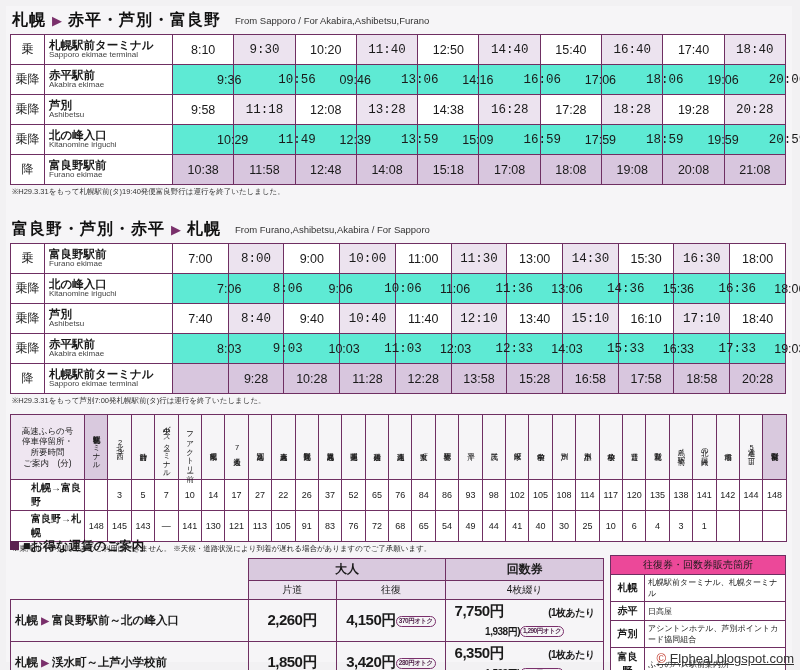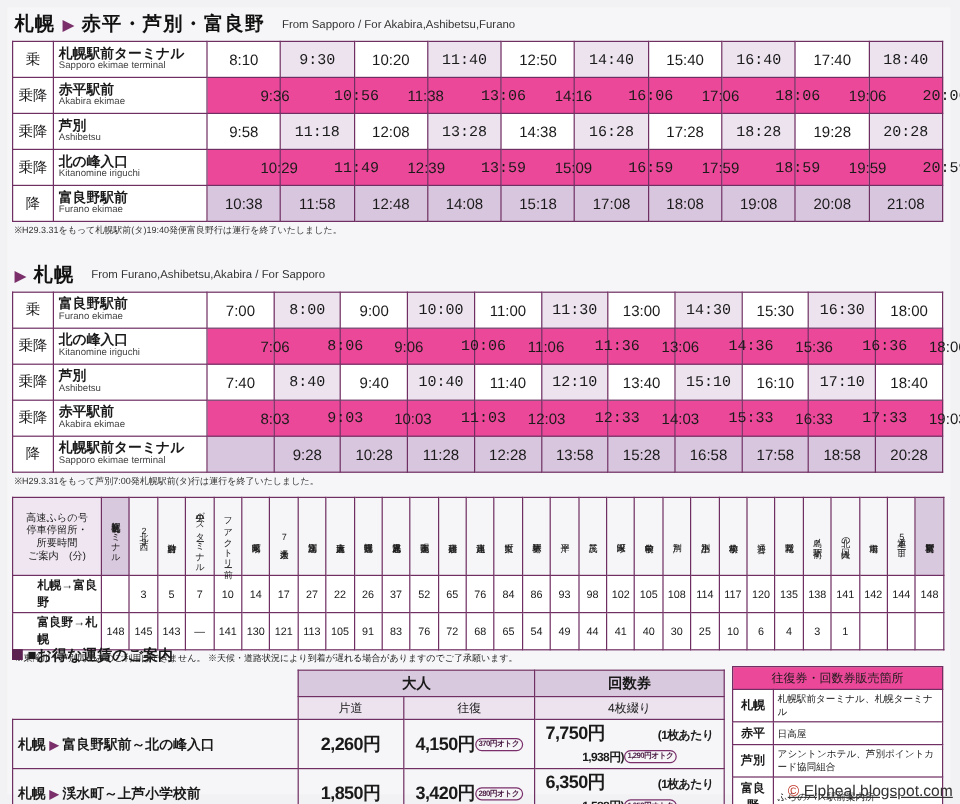--- a/index.html
+++ b/index.html
@@ -37,21 +37,21 @@
   .ttbl td { height:30px; }
   .col-tag { width:34px; text-align:center; font-size:12px; background:#ffffff; }
   .col-stop { width:128px; padding:2px 4px !important; background:#ffffff; }
   .stop-ja { font-size:11.5px; line-height:1.1; font-weight:bold; }
   .stop-en { font-size:8px; color:#444; line-height:1.1; }
   .tcell { text-align:center; font-size:12.5px; }
   .band-a { background:#ffffff; }
   .band-b { background:#ece3ef;font-family:Liberation Mono, monospace; }
   .row-dark td.tcell { background:#d8c6de; }
   .row-dark .col-tag, .row-dark .col-stop { background:#ffffff; }
-  .row-mid td.tcell { background:#ec4899;padding-left:44px; }
+  .row-mid td.tcell { background:#5eead4;padding-left:44px; }
   .note { font-size:7.5px; color:#333; padding:1px 0 2px 2px; }
 
   
   .dist { font-size:8px; }
   .dist td { border:1px solid #6f2f62; text-align:center; }
   .dist .vhead { height:64px; padding:1px; }
   .vtxt {
     writing-mode:vertical-rl; text-orientation:upright;
     font-size:7.5px; line-height:1.05; margin:0 auto;
     height:62px; letter-spacing:0px; white-space:nowrap;
@@ -121,21 +121,21 @@
         <td class="tcell band-b">18:40</td>
       </tr>
       <tr class="row-mid">
         <td class="col-tag">乗降</td>
         <td class="col-stop">
           <div class="stop-ja">赤平駅前</div>
           <div class="stop-en">Akabira ekimae</div>
         </td>
         <td class="tcell band-a">9:36</td>
         <td class="tcell band-b">10:56</td>
-        <td class="tcell band-a">11:38</td>
+        <td class="tcell band-a">09:46</td>
         <td class="tcell band-b">13:06</td>
         <td class="tcell band-a">14:16</td>
         <td class="tcell band-b">16:06</td>
         <td class="tcell band-a">17:06</td>
         <td class="tcell band-b">18:06</td>
         <td class="tcell band-a">19:06</td>
         <td class="tcell band-b">20:06</td>
       </tr>
       <tr>
         <td class="col-tag">乗降</td>
@@ -188,20 +188,21 @@
         <td class="tcell">20:08</td>
         <td class="tcell">21:08</td>
       </tr>
     </tbody>
         </table>
     <div class="note">※H29.3.31をもって札幌駅前(タ)19:40発便富良野行は運行を終了いたしました。</div>
   </div>
 
   <div style="position:absolute;left:4px;top:211px;width:776px;">
     <div class="sec-head">
+      <span class="city">富良野・芦別・赤平</span>
       <span class="arrow">▶</span>
       <span class="city">札幌</span>
       <span class="en">From Furano,Ashibetsu,Akabira / For  Sapporo</span>
     </div>
 
     <table class="tt ttbl">
       <tbody>
             <tr>
         <td class="col-tag">乗</td>
         <td class="col-stop">

